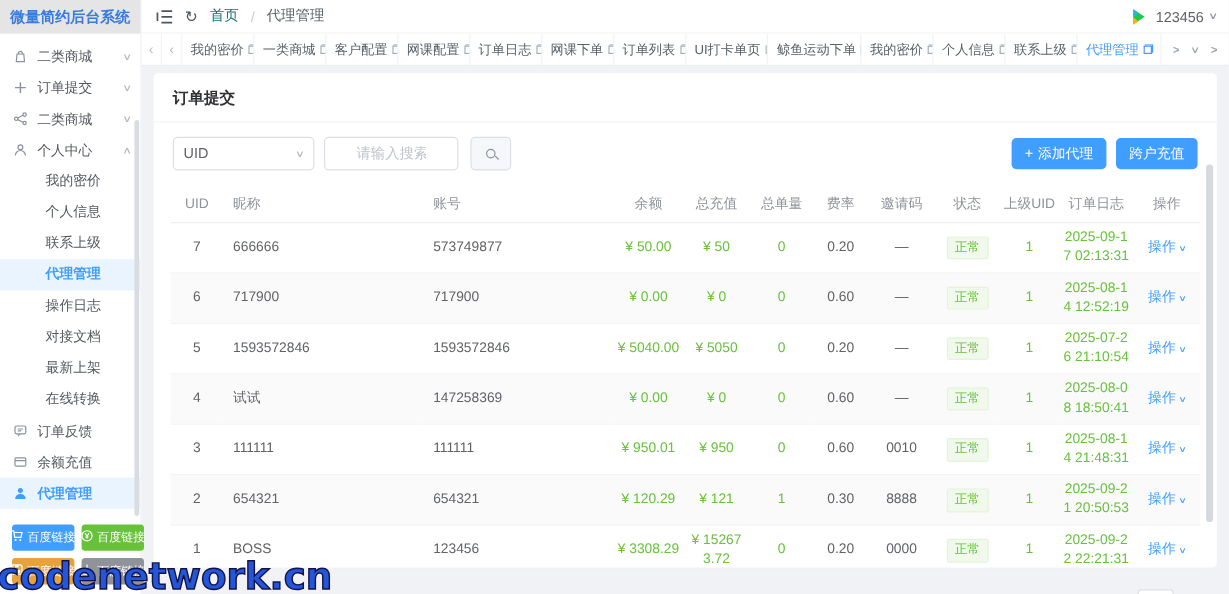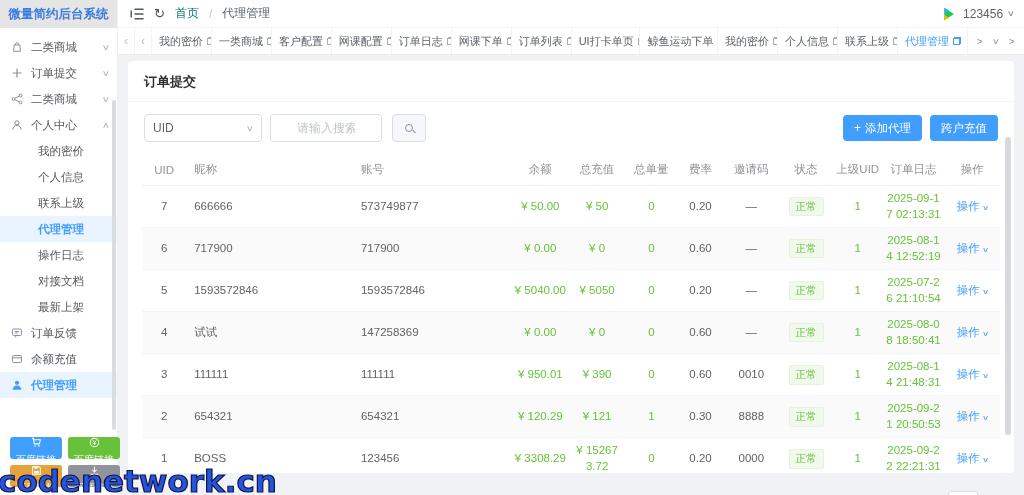--- a/index.html
+++ b/index.html
@@ -14,21 +14,21 @@
   .menu-item .mi-label { flex:1; font-size:11.5px; white-space:nowrap; overflow:hidden; }
   .mi-icon { width:12px; height:12px; display:inline-flex; }
   .mi-chev { font-size:8px; color:#b3b9c2; transform:scaleX(1.4); }
   .mi-chev.up { transform:scaleX(1.4) rotate(180deg); }
   .menu-sub { height:26px; line-height:26px; padding-left:38px; font-size:11.5px; color:#54585f; cursor:pointer; white-space:nowrap; }
   .menu-sub.active, .menu-item.active { background:#e9f4ff; color:#409eff; }
   .menu-sub.active { font-weight:bold; }
   .menu-item.active .mi-label { color:#409eff; font-weight:bold; }
   .side-scroll { position:absolute; right:1px; top:100px; width:4px; height:330px; background:#d9dce1; border-radius:2px; }
   .quick-links { position:absolute; left:10px; bottom:8px; display:grid; grid-template-columns:52px 52px; gap:6px; }
-  .ql { height:22px; border:none; border-radius:3px; color:#fff; font-size:10px; display:flex; align-items:center; gap:3px; cursor:pointer; font-family:Liberation Serif, serif; white-space:nowrap; padding:0 2px;flex-direction:column; }
+  .ql { height:22px; border:none; border-radius:3px; color:#fff; font-size:10px; display:flex; align-items:center; justify-content:center; gap:3px; cursor:pointer; font-family:Liberation Mono, monospace; white-space:nowrap; padding:0 2px; }
   .ql.blue { background:#409eff; } .ql.green { background:#67c23a; } .ql.orange { background:#e6a23c; } .ql.gray { background:#909399; }
 
   
   .rightside { position:absolute; left:118px; right:0; top:0; bottom:0; }
   .topbar { height:28px; background:#fff; display:flex; align-items:center; gap:10px; padding:0 10px 0 12px; border-bottom:1px solid #f3f4f6; }
   .tb-icon { display:inline-flex; cursor:pointer; }
   .refresh { font-size:13px; color:#4d5561; line-height:1; }
   .crumb-home { color:#0f766e; cursor:pointer; }
   .crumb-sep { color:#c6ccd3; }
   .crumb-cur { color:#5a6068; }
@@ -134,20 +134,21 @@
         <span class="mi-label">个人中心</span>
         <span class="mi-chev up">∨</span>
       </div>
       <div class="menu-sub">我的密价</div>
       <div class="menu-sub">个人信息</div>
       <div class="menu-sub">联系上级</div>
       <div class="menu-sub active">代理管理</div>
       <div class="menu-sub">操作日志</div>
       <div class="menu-sub">对接文档</div>
       <div class="menu-sub">最新上架</div>
+      <div class="menu-sub">在线转换</div>
       <div class="menu-item">
         <span class="mi-icon">
           <svg viewBox="0 0 12 12" width="12" height="12">
             <rect x="1.5" y="2" width="9" height="6.5" rx="1.2" fill="none" stroke="#8a919f"></rect>
             <path d="M4 10.5l1.4-2M3.8 4.5h4.4M3.8 6h3" stroke="#8a919f" fill="none"></path>
           </svg>
         </span>
         <span class="mi-label">订单反馈</span>
       </div>
       <div class="menu-item">
@@ -405,21 +406,21 @@
                 <td><span class="badge">正常</span></td>
                 <td class="green">1</td>
                 <td class="green">2025-08-08 18:50:41</td>
                 <td><span class="op-link">操作<span class="op-chev">∨</span></span></td>
               </tr>
               <tr>
                 <td>3</td>
                 <td class="left">111111</td>
                 <td class="left">111111</td>
                 <td class="green">¥ 950.01</td>
-                <td class="green">¥ 390</td>
+                <td class="green">¥ 950</td>
                 <td class="green">0</td>
                 <td>0.60</td>
                 <td>0010</td>
                 <td><span class="badge">正常</span></td>
                 <td class="green">1</td>
                 <td class="green">2025-08-14 21:48:31</td>
                 <td><span class="op-link">操作<span class="op-chev">∨</span></span></td>
               </tr>
               <tr class="striped">
                 <td>2</td>

